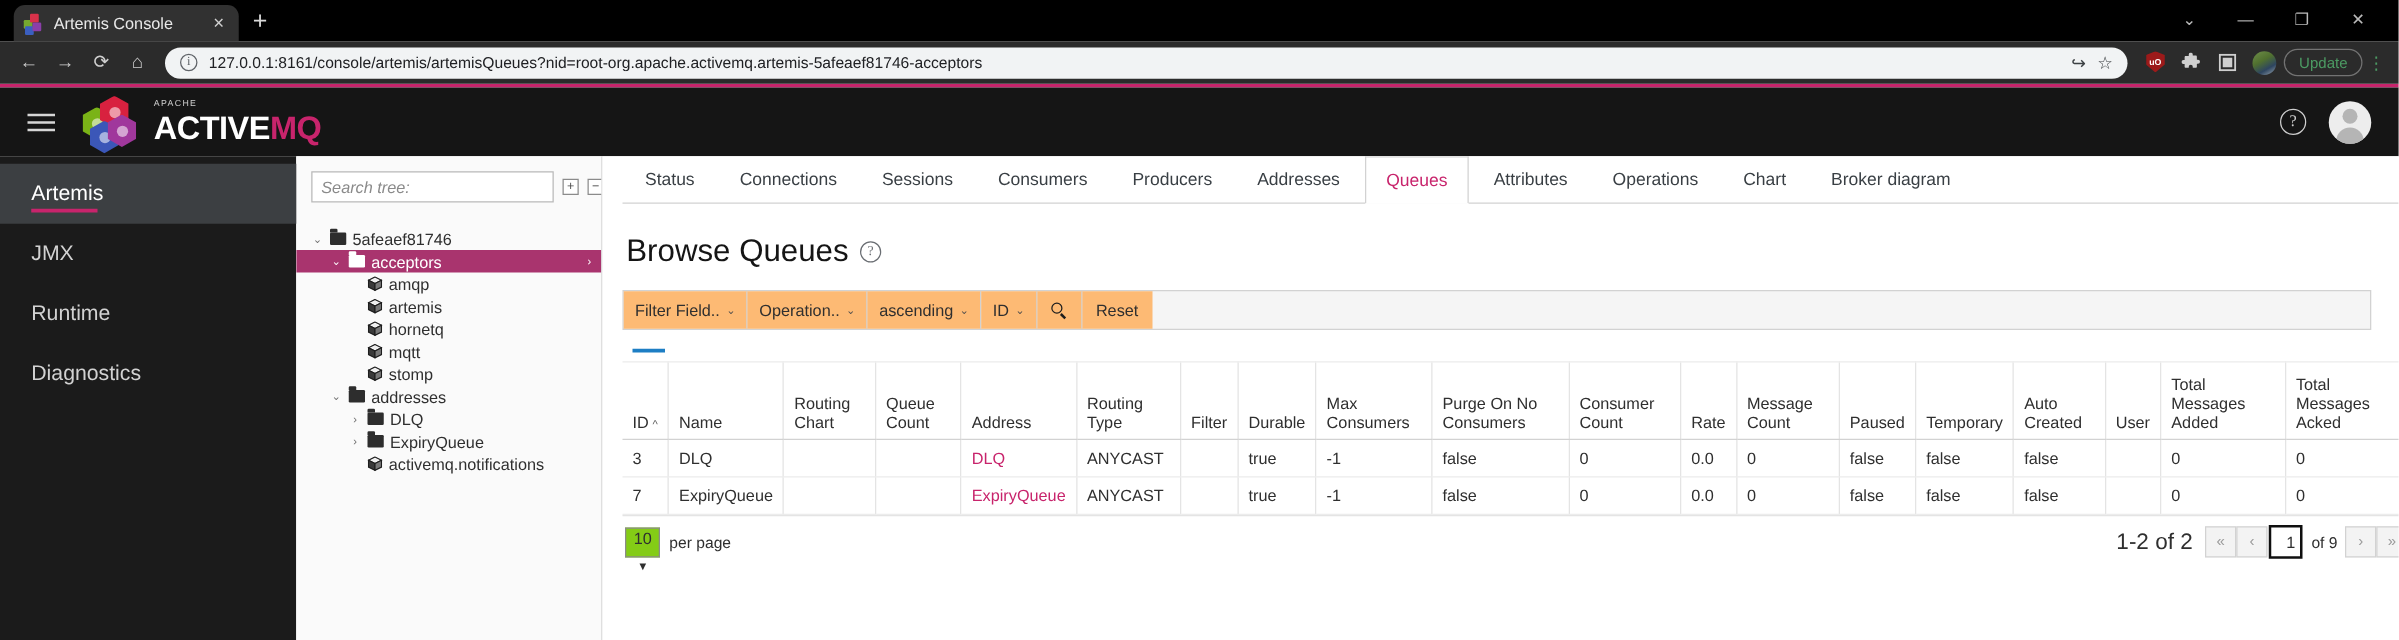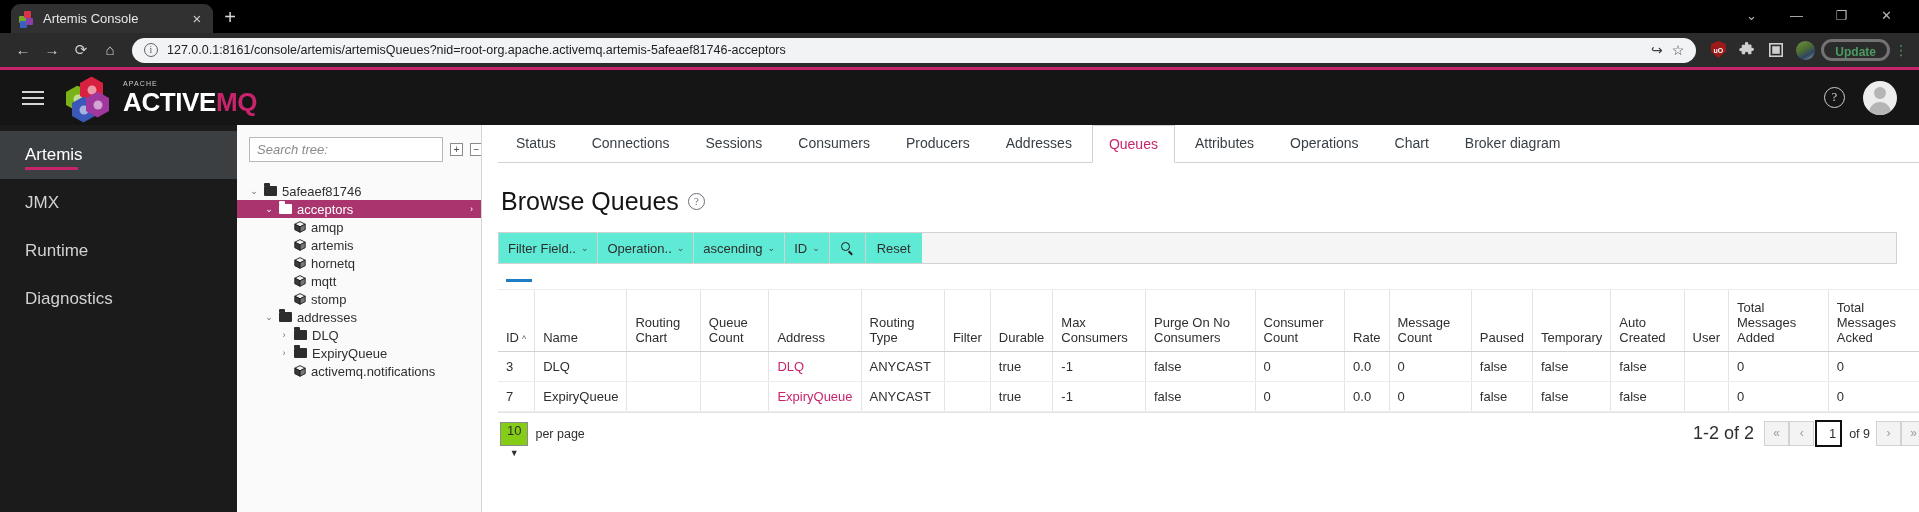--- a/index.html
+++ b/index.html
@@ -10,21 +10,21 @@
   }
 
   
   .browser { width: 1919px; height: 512px; display: flex; flex-direction: column; }
 
   .titlebar {
     height: 33px; background: #000000; display: flex; align-items: flex-end;
     padding-left: 11px; position: relative; flex: 0 0 33px;
   }
   .tab {
-    width: 202px; height: 29px; background: #313131; border-radius: 9px 9px 0 0;
+    width: 180px; height: 29px; background: #313131; border-radius: 9px 9px 0 0;
     display: flex; align-items: center; padding: 0 8px; gap: 8px; color: #e8e8e8;
     font-size: 13px;
   }
   .tab-favicon { width: 16px; height: 16px; position: relative; flex: 0 0 16px; }
   .tab-favicon i {
     position: absolute; width: 7px; height: 7px; border-radius: 1px; display:block;
   }
   .fav-g { background:#76a82f; left:0px; top:5px; }
   .fav-r { background:#d8324a; left:5px; top:0px; }
   .fav-b { background:#3b5fc0; left:1px; top:10px; }
@@ -68,22 +68,22 @@
     width: 15px; height: 17px; background: #9c1a1a; margin: 4px auto 0;
     clip-path: polygon(50% 0, 100% 18%, 100% 62%, 50% 100%, 0 62%, 0 18%);
     color: #fff; font-size: 7px; font-weight: bold; line-height: 19px; text-align: center;
   }
   .avatar-browser {
     width: 19px; height: 19px; border-radius: 50%;
     background: linear-gradient(150deg,#6f8f4a 0%, #50702f 40%, #2e4560 70%, #9aa7b0 100%);
     flex: 0 0 19px;
   }
   .update-btn {
-    border: 3px solid #737373; color: #4c9b63; border-radius: 13px;
-    padding: 2px 11px; font-size: 12px; height: 22px; line-height: 17px; flex: 0 0 auto; font-weight: bold;
+    border: 1px solid #737373; color: #4c9b63; border-radius: 13px;
+    padding: 2px 11px; font-size: 12px; height: 22px; line-height: 17px; flex: 0 0 auto;
   }
   .kebab { color: #4c9b63; font-size: 14px; width: 16px; text-align: center; letter-spacing: 0; }
 
   .pinkline { height: 3px; background: #c8246c; flex: 0 0 3px; }
 
   
   .app { flex: 1 1 auto; display: flex; flex-direction: column; min-height: 0; }
   .appheader {
     height: 55px; background: #151515; display: flex; align-items: center;
     padding: 0 22px; gap: 22px; flex: 0 0 55px;
@@ -196,21 +196,21 @@
     font-size: 11px; line-height: 14px; text-align: center; color: #6a6e73;
     font-family: "Liberation Serif", serif;
   }
 
   .toolbar {
     display: flex; align-items: center; border: 1px solid #d2d2d2; background: #f5f5f5;
     height: 32px; margin-right: 22px;
   }
   .tb-sel, .tb-btn {
     height: 30px; display: flex; align-items: center; gap: 5px; padding: 0 9px;
-    font-size: 13px; color: #2f2f2f; border-right: 1px solid #d2d2d2; background: #5eead4;
+    font-size: 13px; color: #2f2f2f; border-right: 1px solid #d2d2d2; background: #fdba74;
   }
   .tb-val {
     flex: 1 1 auto; height: 30px; background: #ffffff; border-right: 1px solid #d2d2d2;
     display: flex; align-items: center; padding: 0 9px; font-size: 13px;
     color: #8a8a8a; font-style: italic;
   }
   .tb-cv { font-size: 9px; color: #4d4d4d; }
   .tb-search { width: 36px; justify-content: center; border-right: 1px solid #d2d2d2; }
   .mag { position: relative; width: 12px; height: 12px; }
   .mag i {

